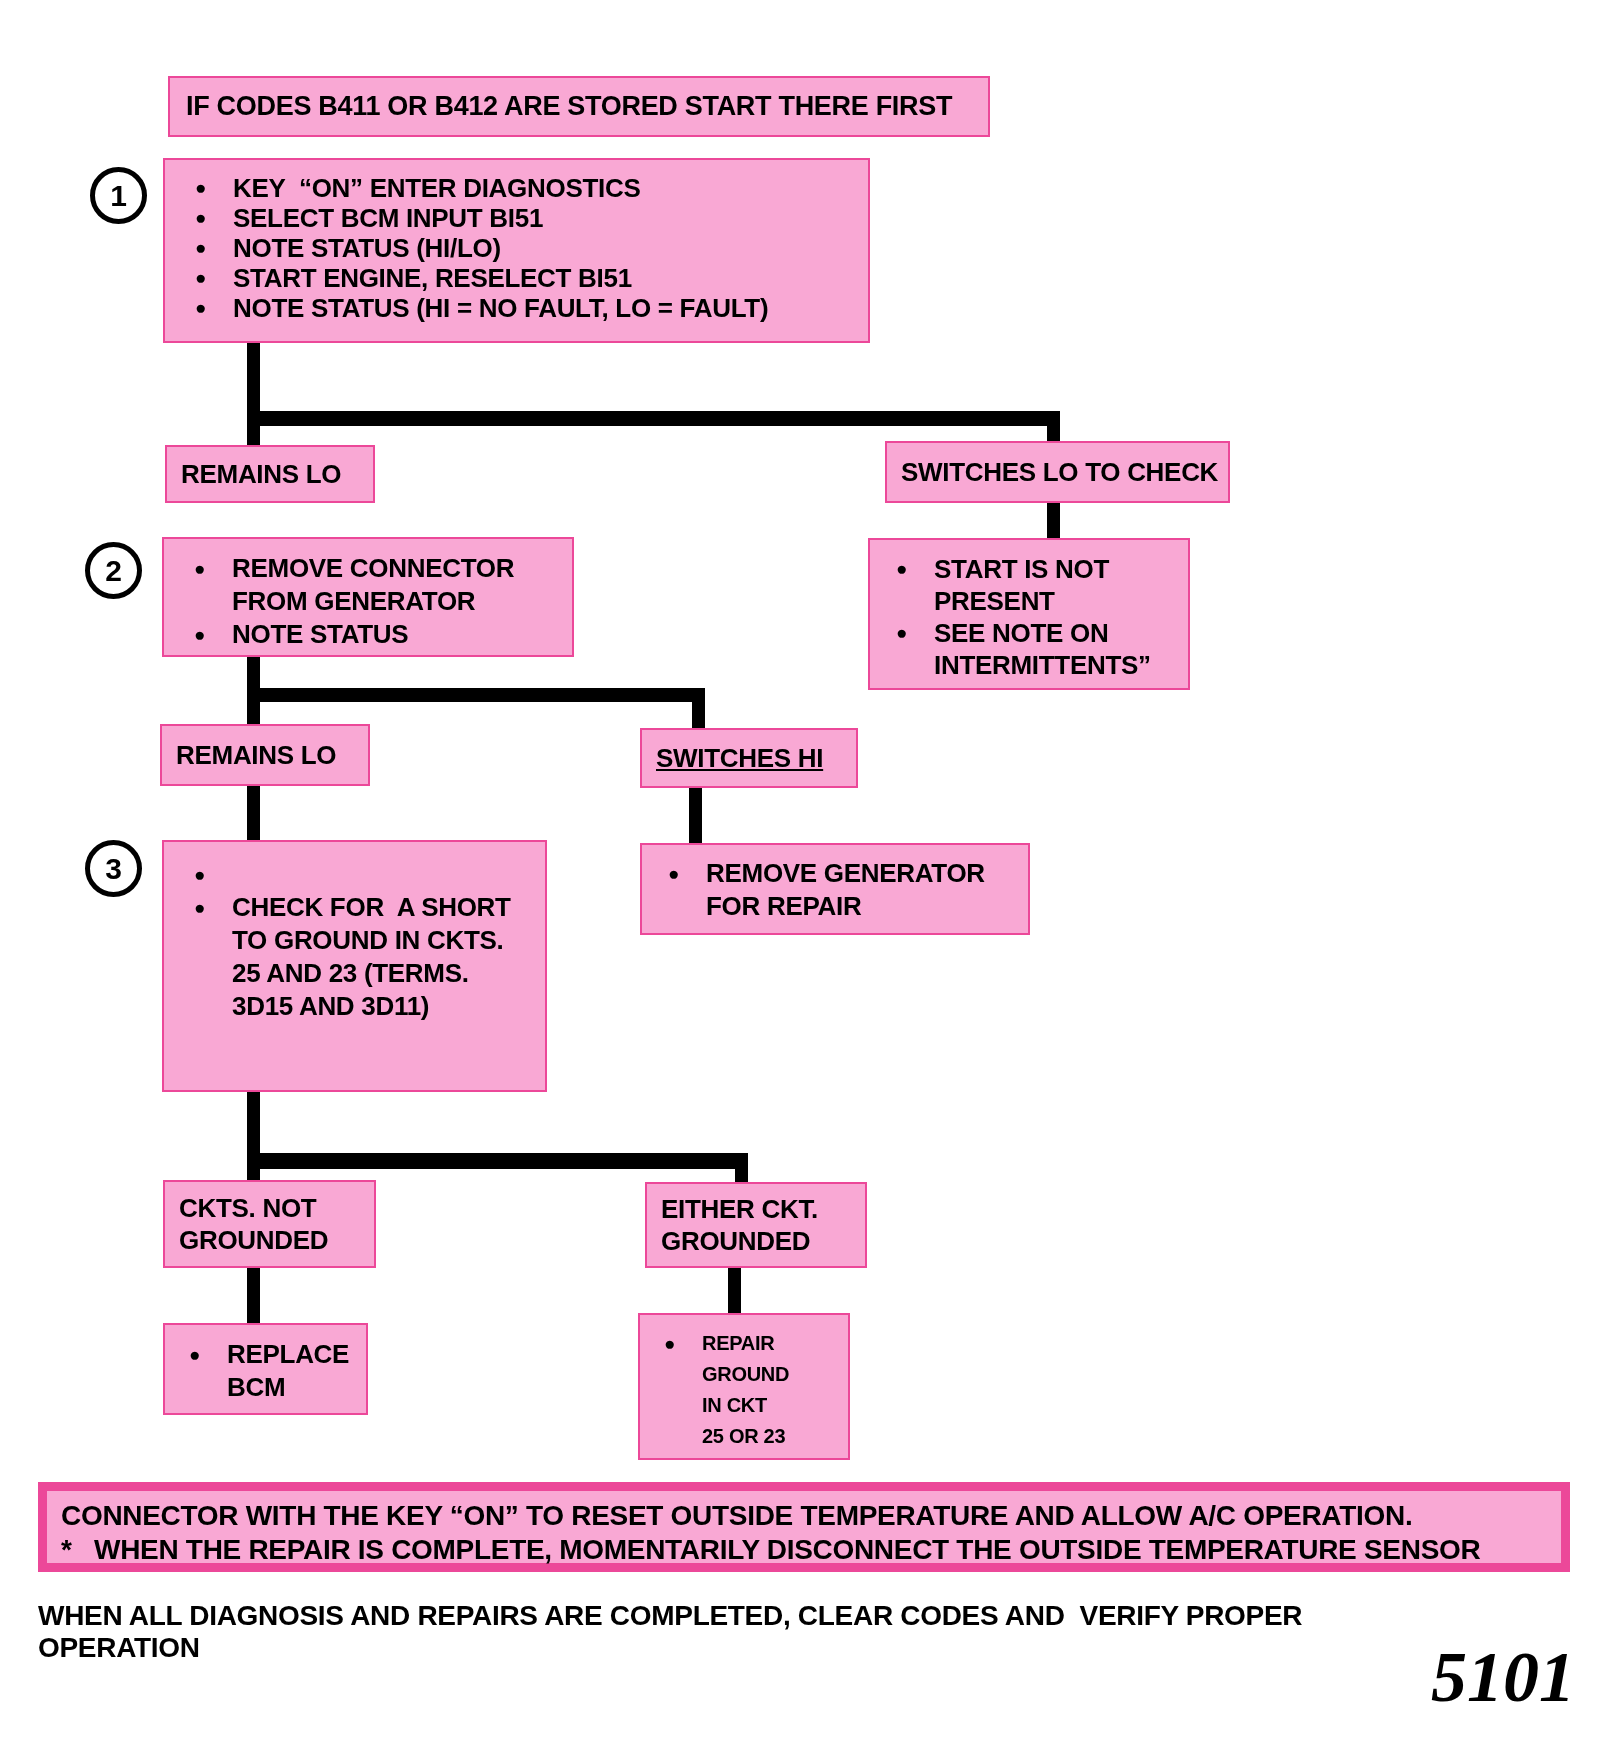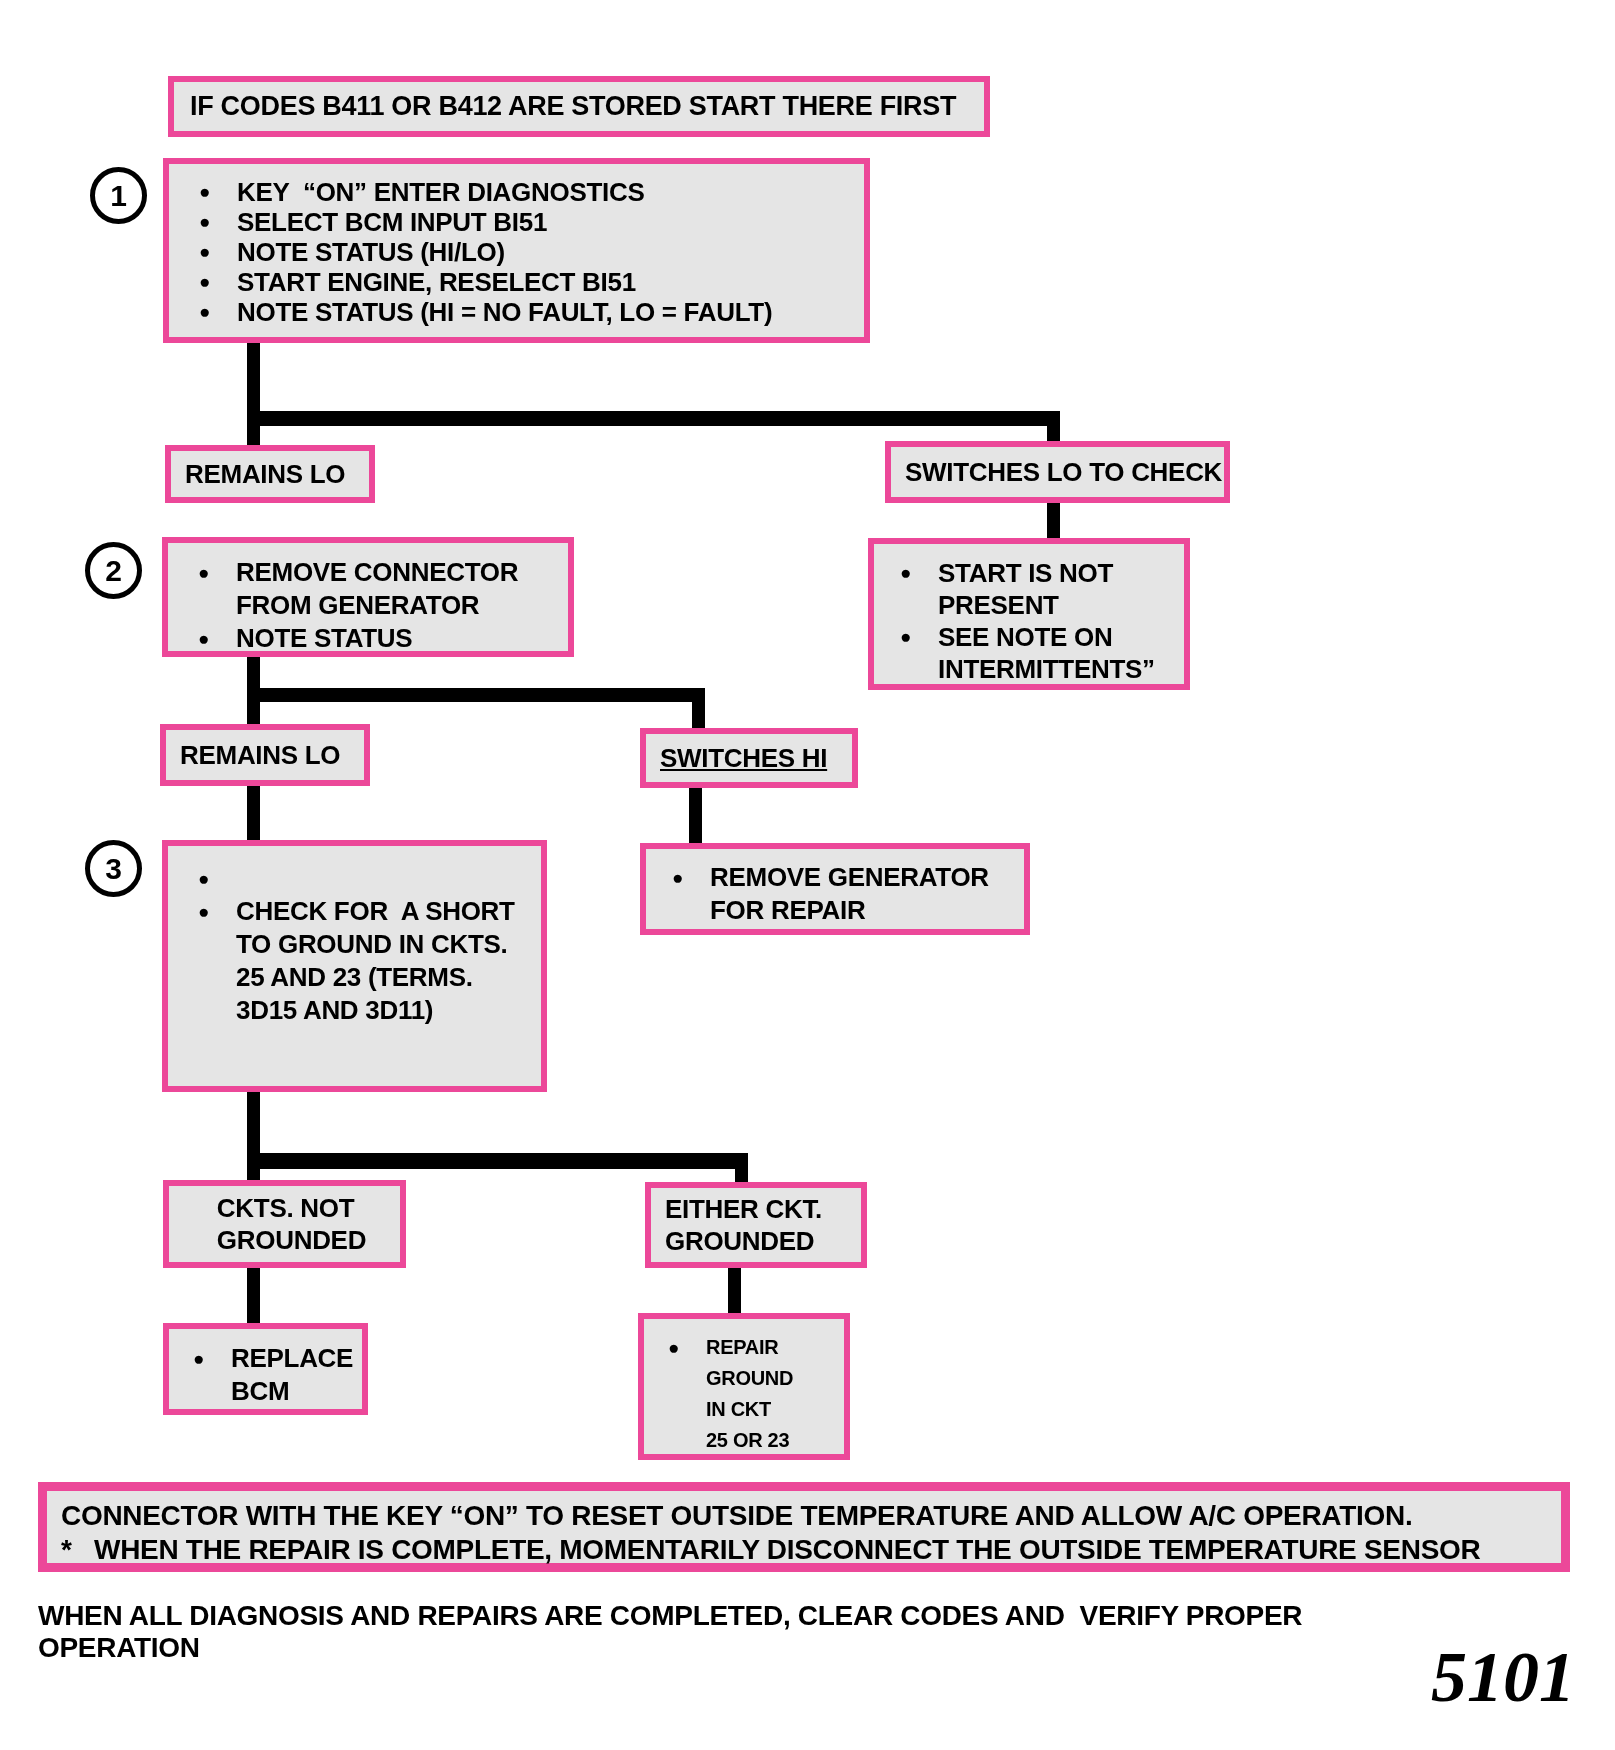--- a/index.html
+++ b/index.html
@@ -7,22 +7,22 @@
     position: relative;
     width: 1615px;
     height: 1750px;
     background: #ffffff;
     color: #000000;
     font-family: "Liberation Sans", "DejaVu Sans", sans-serif;
     overflow: hidden;
   }
   .box {
     position: absolute;
-    border: 6px solid #ec4899;
-    background: #e5e5e5;
+    border: 2px solid #ec4899;
+    background: #f9a8d4;
     box-sizing: border-box;
   }
   .txt {
     font-weight: bold;
     color: #000;
     letter-spacing: -0.3px;
     white-space: pre-wrap;
   }
   .line { position: absolute; background: #000; }
   .circle {
@@ -64,21 +64,21 @@
   .b-swhi { left: 640px; top: 728px; width: 218px; height: 60px; text-decoration: underline; }
   
   .c3 { left: 85px; top: 840px; }
   .b-step3 { left: 162px; top: 840px; width: 385px; height: 252px; padding: 16px 4px 0 30px; }
   .b-step3 .txt, .b-step3 .dot { font-size: 26px; line-height: 33px; }
   .b-step3 .dot { font-size: 19px; }
   .b-removegen { left: 640px; top: 843px; width: 390px; height: 92px; padding: 12px 4px 0 26px; }
   .b-removegen .txt, .b-removegen .dot { font-size: 26px; line-height: 33px; }
   .b-removegen .dot { font-size: 19px; }
   
-  .b-cktsnot { left: 163px; top: 1180px; width: 243px; height: 88px; justify-content: center; }
+  .b-cktsnot { left: 163px; top: 1180px; width: 213px; height: 88px; }
   .b-eitherckt { left: 645px; top: 1182px; width: 222px; height: 86px; }
   
   .b-replacebcm { left: 163px; top: 1323px; width: 205px; height: 92px; padding: 13px 4px 0 24px; }
   .b-replacebcm .txt, .b-replacebcm .dot { font-size: 26px; line-height: 33px; }
   .b-replacebcm .dot { font-size: 19px; }
   .b-repairground { left: 638px; top: 1313px; width: 212px; height: 147px; padding: 13px 4px 0 24px; }
   .b-repairground .txt, .b-repairground .dot { font-size: 20px; line-height: 31px; }
   .b-repairground .dot { font-size: 19px; }
   
   .b-note { left: 38px; top: 1482px; width: 1532px; height: 90px; border-width: 9px; padding: 8px 6px 0 14px; }

